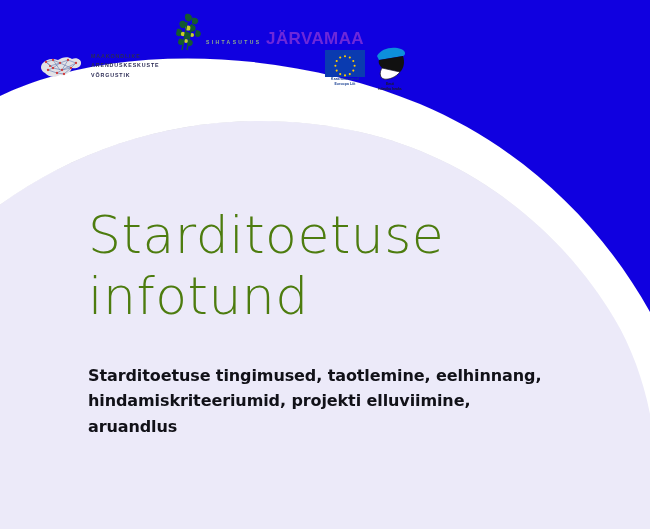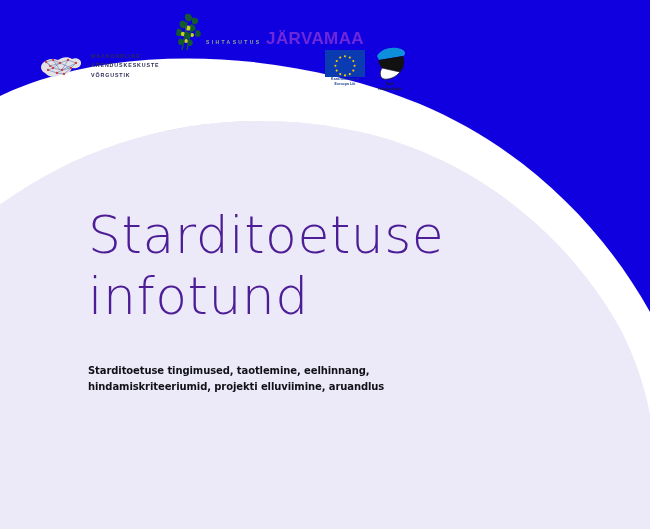--- a/index.html
+++ b/index.html
@@ -138,29 +138,29 @@
     top: 205px;
     width: 470px;
     z-index: 6;
   }
   .title {
     font-family: "DejaVu Sans", sans-serif;
     font-weight: 300;
     font-size: 52px;
     line-height: 1.18;
     letter-spacing: 0.5px;
-    color: #4c1d95;
+    color: #4d7c0f;
     margin: 0;
     white-space: pre-line;
   }
   .subtitle {
     margin: 35px 0 0 0;
     font-family: "DejaVu Sans", sans-serif;
     font-weight: bold;
-    font-size: 10px;
+    font-size: 16px;
     line-height: 1.6;
     letter-spacing: -0.1px;
     color: #111118;
     white-space: pre-line;
   }
 </style>
 </head>
 <body>
 
 <div id="slide">

